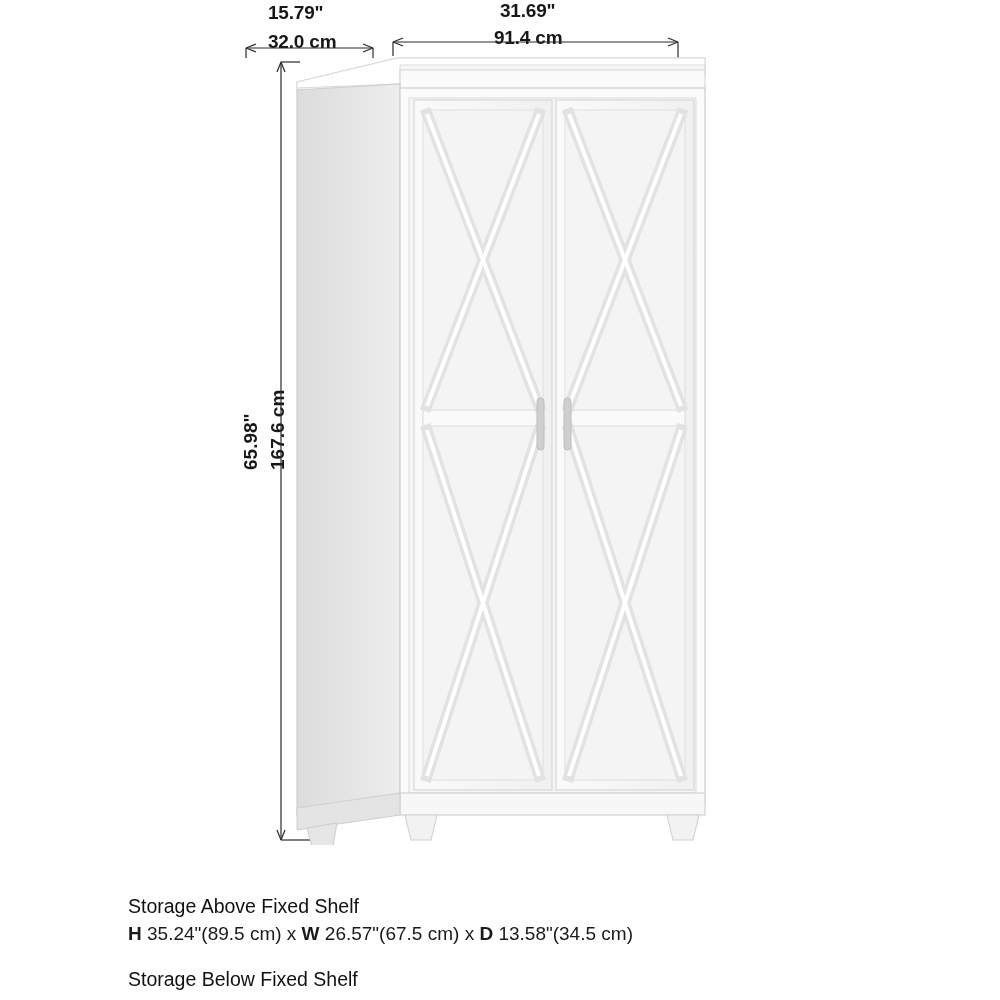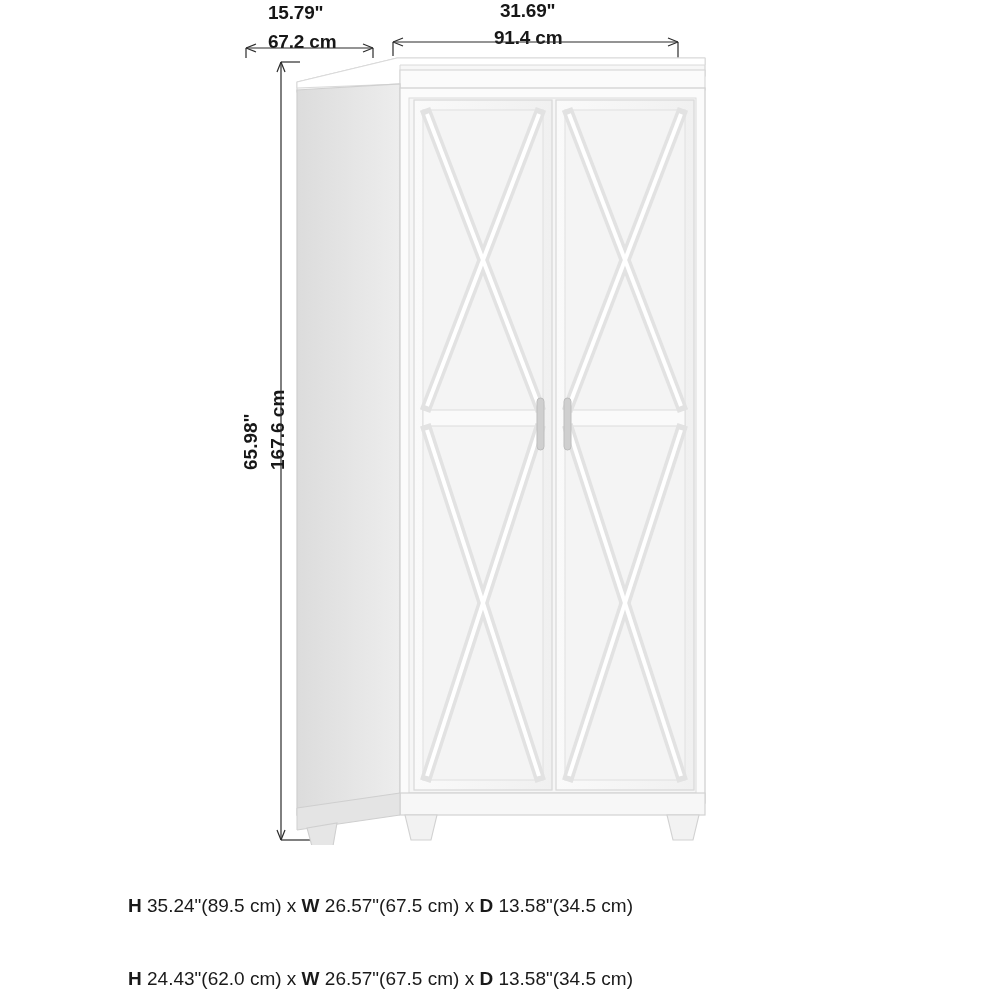--- a/index.html
+++ b/index.html
@@ -67,21 +67,21 @@
   .spec-line b {
     font-weight: 700;
   }
   #spec-above { top: 892px; }
   #spec-below { top: 965px; }
 </style>
 </head>
 <body>
 
 <div class="dim-label dim-top-depth-in">15.79"</div>
-<div class="dim-label dim-top-depth-cm">67.2 cm</div>
+<div class="dim-label dim-top-depth-cm">32.0 cm</div>
 <div class="dim-label dim-top-width-in">31.69"</div>
 <div class="dim-label dim-top-width-cm">91.4 cm</div>
 
 <div class="dim-side dim-side-in">65.98"</div>
 <div class="dim-side dim-side-cm">167.6 cm</div>
 
 <svg id="dimension-guides" style="position:absolute;left:0;top:0;width:1000px;height:1000px;">
 
   <g stroke="#2b2b2b" stroke-width="1.2" fill="none">
     <path d="M246,48 L373,48"></path>
@@ -197,33 +197,35 @@
   </g>
   <g>
     <polygon points="382,775 414,775 408,800 388,800" fill="#f2f2f2" stroke="#d2d2d2" stroke-width="1.1"></polygon>
   </g>
   <g>
     <polygon points="22,788 52,783 48,806 28,810" fill="#e6e6e6" stroke="#cfcfcf" stroke-width="1.1"></polygon>
   </g>
 </svg>
 
 <div class="spec-block" id="spec-above">
+  <div class="spec-title">Storage Above Fixed Shelf</div>
   <div class="spec-line">
     <b>H</b>
     <span>35.24"(89.5 cm)</span>
     <span>x</span>
     <b>W</b>
     <span>26.57"(67.5 cm)</span>
     <span>x</span>
     <b>D</b>
     <span>13.58"(34.5 cm)</span>
   </div>
 </div>
 
 <div class="spec-block" id="spec-below">
+  <div class="spec-title">Storage Below Fixed Shelf</div>
   <div class="spec-line">
     <b>H</b>
     <span>24.43"(62.0 cm)</span>
     <span>x</span>
     <b>W</b>
     <span>26.57"(67.5 cm)</span>
     <span>x</span>
     <b>D</b>
     <span>13.58"(34.5 cm)</span>
   </div>

